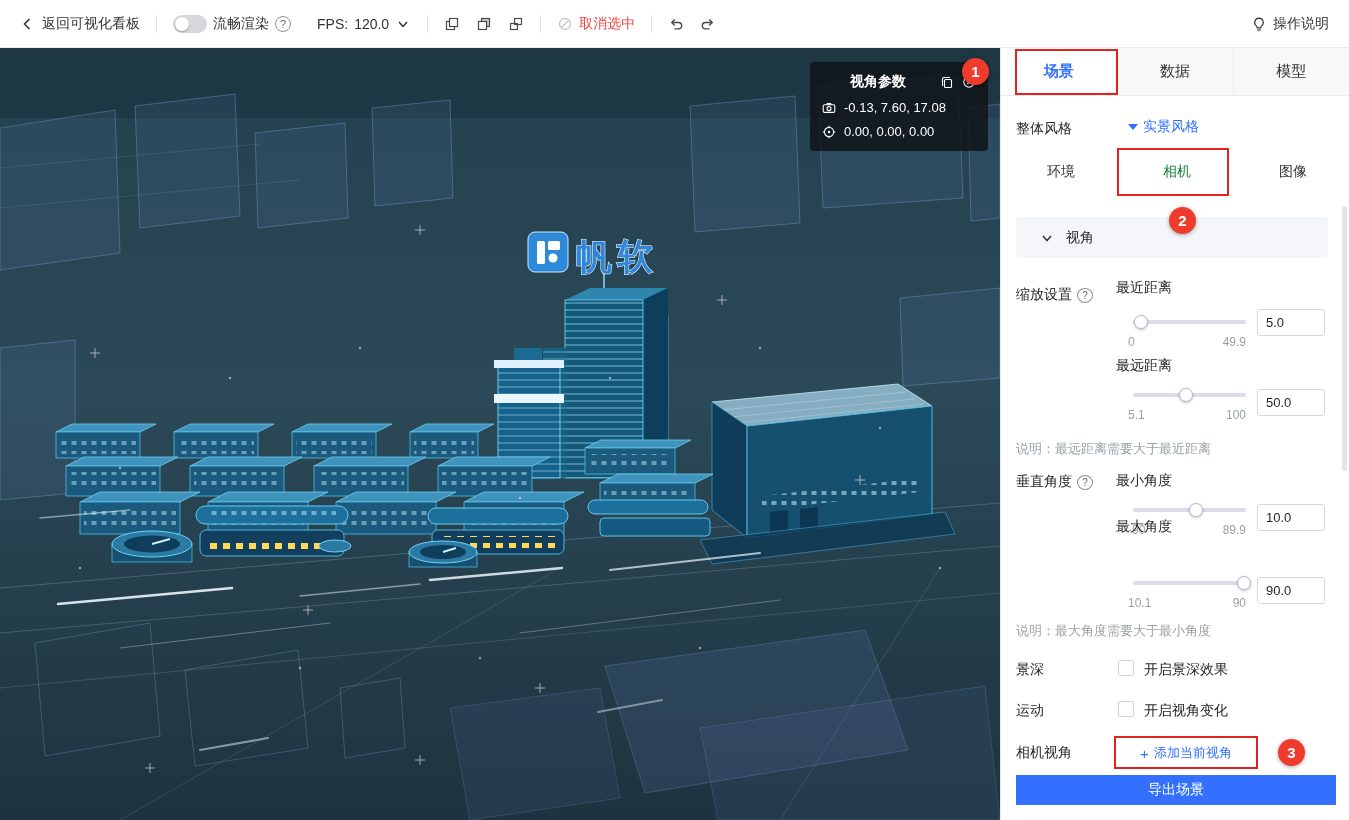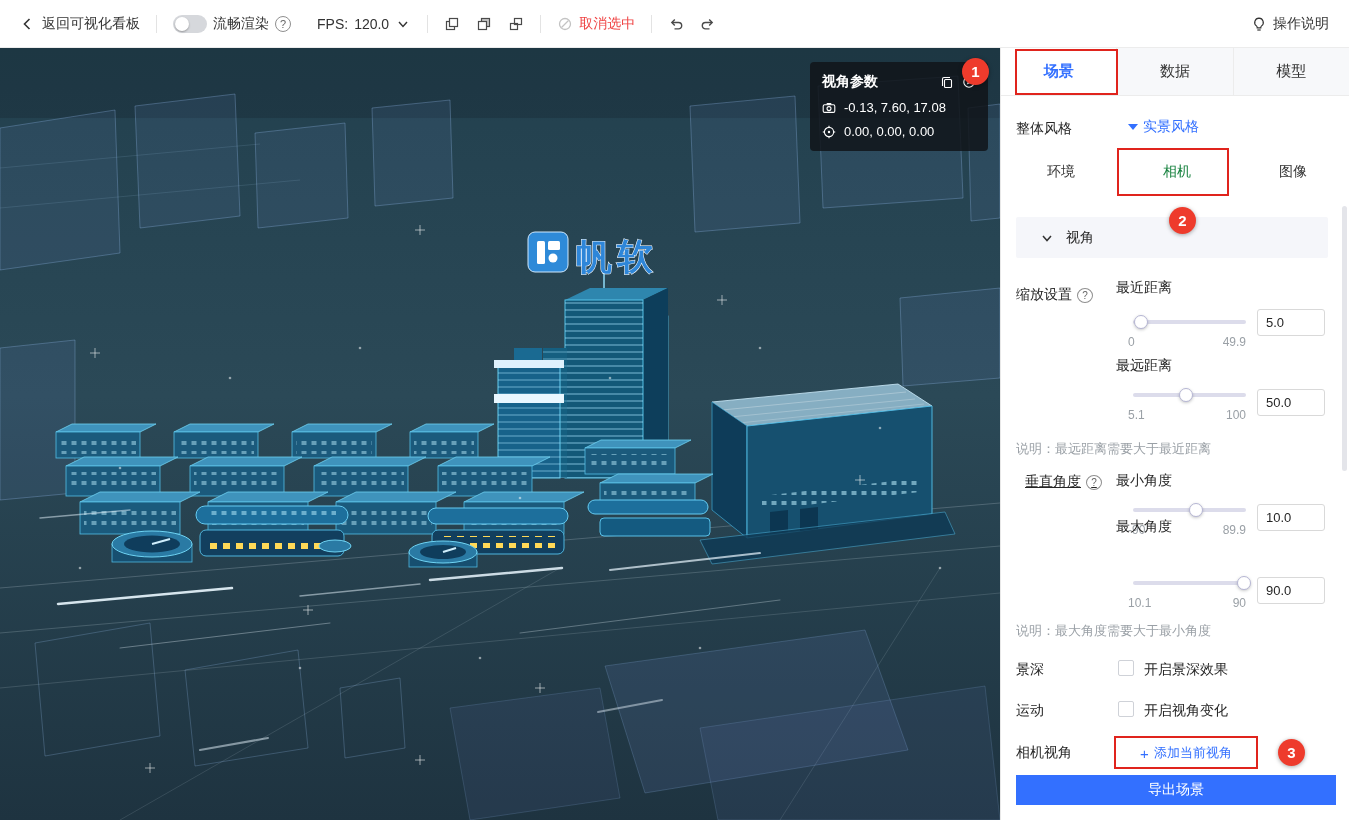--- a/index.html
+++ b/index.html
@@ -29,21 +29,21 @@
   
   .viewport { position:relative; width:1000px; height:772px; overflow:hidden; background:#22404e; }
   .viewport svg.scene { position:absolute; inset:0; display:block; }
   .g-fill { fill:rgba(120,150,215,0.10); stroke:rgba(160,200,255,0.28); stroke-width:1; }
   .g-wire { fill:none; stroke:rgba(150,190,240,0.25); stroke-width:1; }
   .streak { stroke:#eaf7ff; fill:none; stroke-linecap:round; }
   .cross  { stroke:rgba(255,255,255,.55); stroke-width:1; }
 
   .cam-overlay { position:absolute; left:810px; top:14px; width:178px; border-radius:4px;
     background:rgba(16,20,25,.85); color:#fff; padding:11px 12px 12px; z-index:10; }
-  .cam-overlay .hd { display:flex; align-items:center; font-size:14px; font-weight:bold; gap:8px; }
+  .cam-overlay .hd { display:flex; align-items:center; font-size:14px; font-weight:bold; gap:8px;margin-left:28px; }
   .cam-overlay .hd .sp { flex:1; }
   .cam-overlay .row { display:flex; align-items:center; gap:8px; margin-top:9px; font-size:13px; }
   .ov-icon { width:14px; height:14px; flex:0 0 14px; }
 
   
   .panel { position:relative; width:349px; height:772px; background:#fff; border-left:1px solid #e8e8e8; }
   .tabs { display:flex; height:48px; border-bottom:1px solid #ececec; }
   .tab { flex:1; display:flex; align-items:center; justify-content:center; font-size:15px; color:#333;
     background:#f7f8fa; border-left:1px solid #ececec; cursor:pointer; }
   .tab:first-child { border-left:none; }
@@ -425,21 +425,21 @@
         <div class="handle" style="left:calc(47% - 7px);"></div>
       </div>
       <div class="scale" style="left:127px; top:360px;">
         <span>5.1</span>
           <span>100</span>
       </div>
       <input class="num-input" style="left: 256px; top: 341px;" value="50.0">
 
       <span class="abs hint" style="left:15px; top:392px;">说明：最远距离需要大于最近距离</span>
 
-      <div class="abs row-flex" style="left:24px; top:425px;text-decoration:underline;">
+      <div class="abs row-flex" style="left:15px; top:425px;">
         <span class="lbl">垂直角度</span>
         <span class="qmark small">?</span>
       </div>
 
       <span class="abs lbl" style="left:115px; top:424px;">最小角度</span>
       <div class="slider" style="left:132px; top:460px;">
         <div class="handle" style="left:calc(56% - 7px);"></div>
       </div>
       <div class="scale" style="left:127px; top:475px;">
         <span>-90</span>

